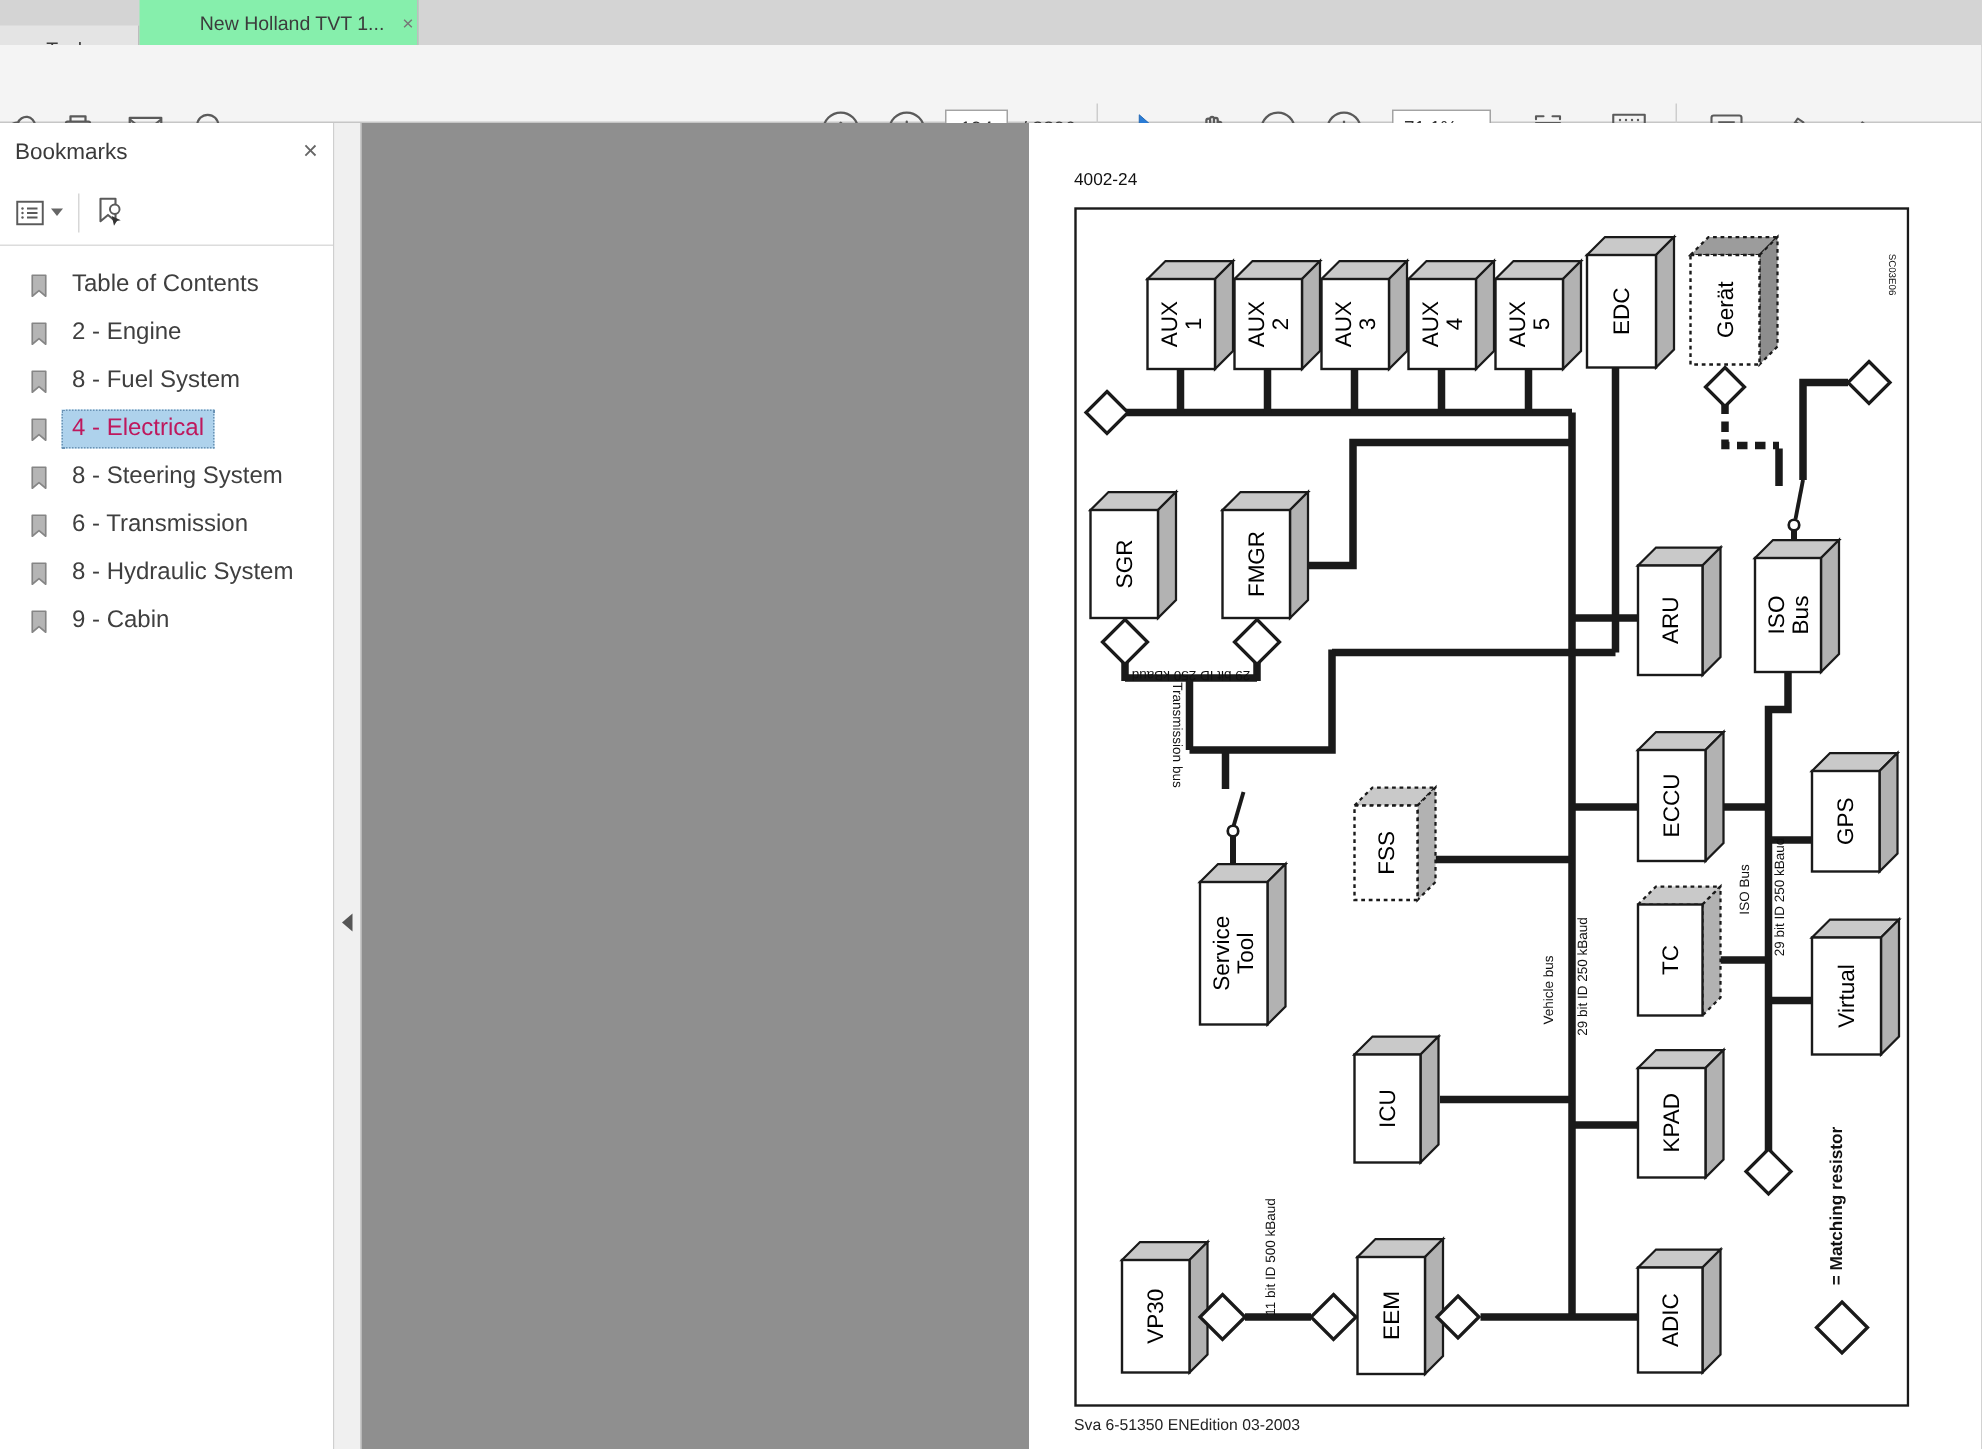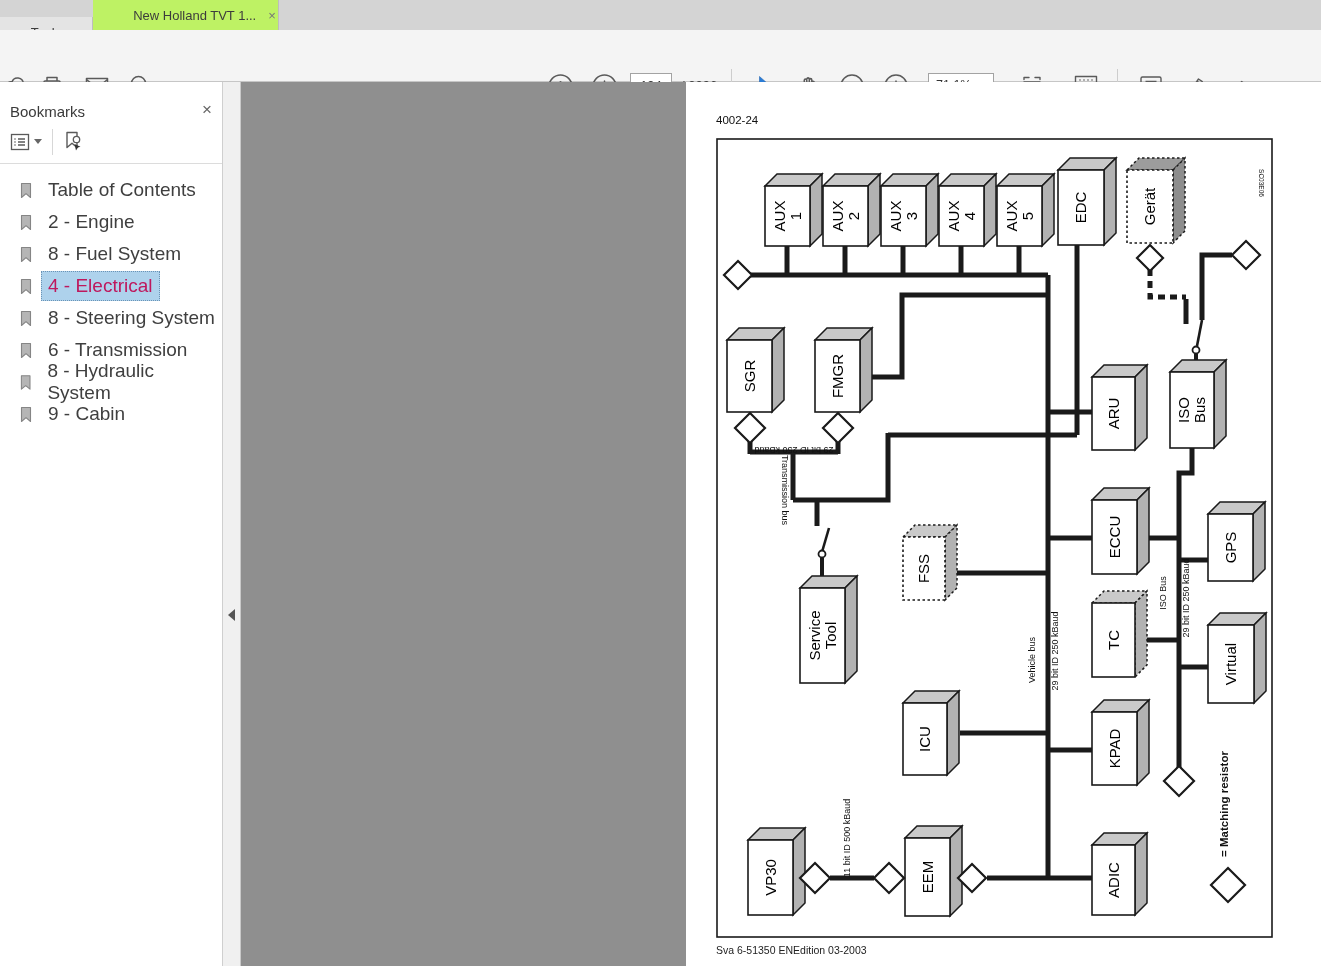--- a/index.html
+++ b/index.html
@@ -3,43 +3,43 @@
 <meta charset="utf-8">
 <style>
   html,body{margin:0;padding:0;}
   .app{position:relative;width:1321px;height:966px;overflow:hidden;background:#fff;
        font-family:"Liberation Sans",sans-serif;-webkit-font-smoothing:antialiased;}
   
   .tabbar{position:absolute;left:0;top:0;width:100%;height:30px;background:#d4d4d4;border-bottom:1px solid #bdbdbd;}
   .tab{position:absolute;top:0;height:30px;display:flex;align-items:center;justify-content:center;
        font-size:13px;color:#3c3c3c;box-sizing:border-box;cursor:default;}
   .tab-tools{left:0;width:93px;background:#e4e4e4;border-right:1px solid #bdbdbd;margin-top:17px;}
-  .tab-doc{left:93px;width:186px;background:#bef264;border-right:1px solid #bdbdbd;gap:10px;padding-left:40px;}
+  .tab-doc{left:93px;width:186px;background:#86efac;border-right:1px solid #bdbdbd;gap:10px;padding-left:40px;}
   .tab-close{color:#777;font-size:13px;line-height:1;padding:0 2px;}
   
   .toolbar{position:absolute;left:0;top:30px;width:100%;height:52px;background:#f4f4f4;border-bottom:1px solid #c6c6c6;box-sizing:border-box;}
   .tb-btn{position:absolute;top:42px;width:28px;height:28px;display:flex;align-items:center;justify-content:center;}
   .tb-sep{position:absolute;top:39px;width:1px;height:34px;background:#cdcdcd;}
   .page-input{position:absolute;left:630px;top:43px;width:42px;height:24px;border:1px solid #a3a3a3;background:#fff;
        text-align:center;font-size:13px;color:#333;font-family:"Liberation Sans",sans-serif;box-sizing:border-box;}
   .page-total{position:absolute;left:681px;top:48px;font-size:13px;color:#3c3c3c;}
   .zoom-box{position:absolute;left:928px;top:43px;width:66px;height:24px;border:1px solid #a3a3a3;background:#fff;
        display:flex;align-items:center;justify-content:space-between;padding:0 7px;box-sizing:border-box;font-size:12.5px;color:#333;}
   .caret{width:0;height:0;border-left:4px solid transparent;border-right:4px solid transparent;border-top:5px solid #666;}
   
   .sidebar{position:absolute;left:0;top:82px;width:223px;bottom:0;background:#fff;border-right:1px solid #cfcfcf;box-sizing:border-box;}
-  .sb-head{position:absolute;left:0;top:0;width:100%;height:38px;display:flex;align-items:flex-end;justify-content:space-between;
+  .sb-head{position:absolute;left:0;top:0;width:100%;height:38px;display:flex;align-items:center;justify-content:space-between;
        padding:0 10px;box-sizing:border-box;}
   .sb-title{font-size:15px;color:#3a3a3a;}
   .sb-close{font-size:17px;color:#666;}
   .sb-tools{position:absolute;left:0;top:38px;width:100%;height:44px;display:flex;align-items:center;gap:10px;
        padding:0 10px;box-sizing:border-box;border-bottom:1px solid #dcdcdc;}
   .sb-vsep{width:1px;height:26px;background:#d7d7d7;}
   .bm-list{position:absolute;left:0;top:92px;width:100%;}
-  .bm-item{height:32px;display:flex;align-items:center;gap:8px;padding-left:19px;font-size:19px;color:#3f3f3f;}
+  .bm-item{height:32px;display:flex;align-items:center;gap:8px;padding-left:19px;font-size:16px;color:#3f3f3f;}
   .bm-label{padding:3px 6px;border:1px dotted transparent;}
   .bm-item.selected .bm-label{background:#aed2ec;border:1px dotted #6b93b5;color:#be185d;}
   
   .strip{position:absolute;left:223px;top:82px;width:18px;bottom:0;background:#f0f0f0;border-right:1px solid #c9c9c9;box-sizing:border-box;}
   .strip-arrow{position:absolute;left:5px;top:527px;width:0;height:0;
        border-top:6px solid transparent;border-bottom:6px solid transparent;border-right:7px solid #555;}
   
   .canvas{position:absolute;left:241px;top:82px;right:0;bottom:0;background:#8f8f8f;}
   .pdf-page{position:absolute;left:445px;top:0;width:635px;height:884px;background:#ffffff;}
   .fig-num{position:absolute;left:30px;top:32px;font-size:11.5px;color:#111;}

